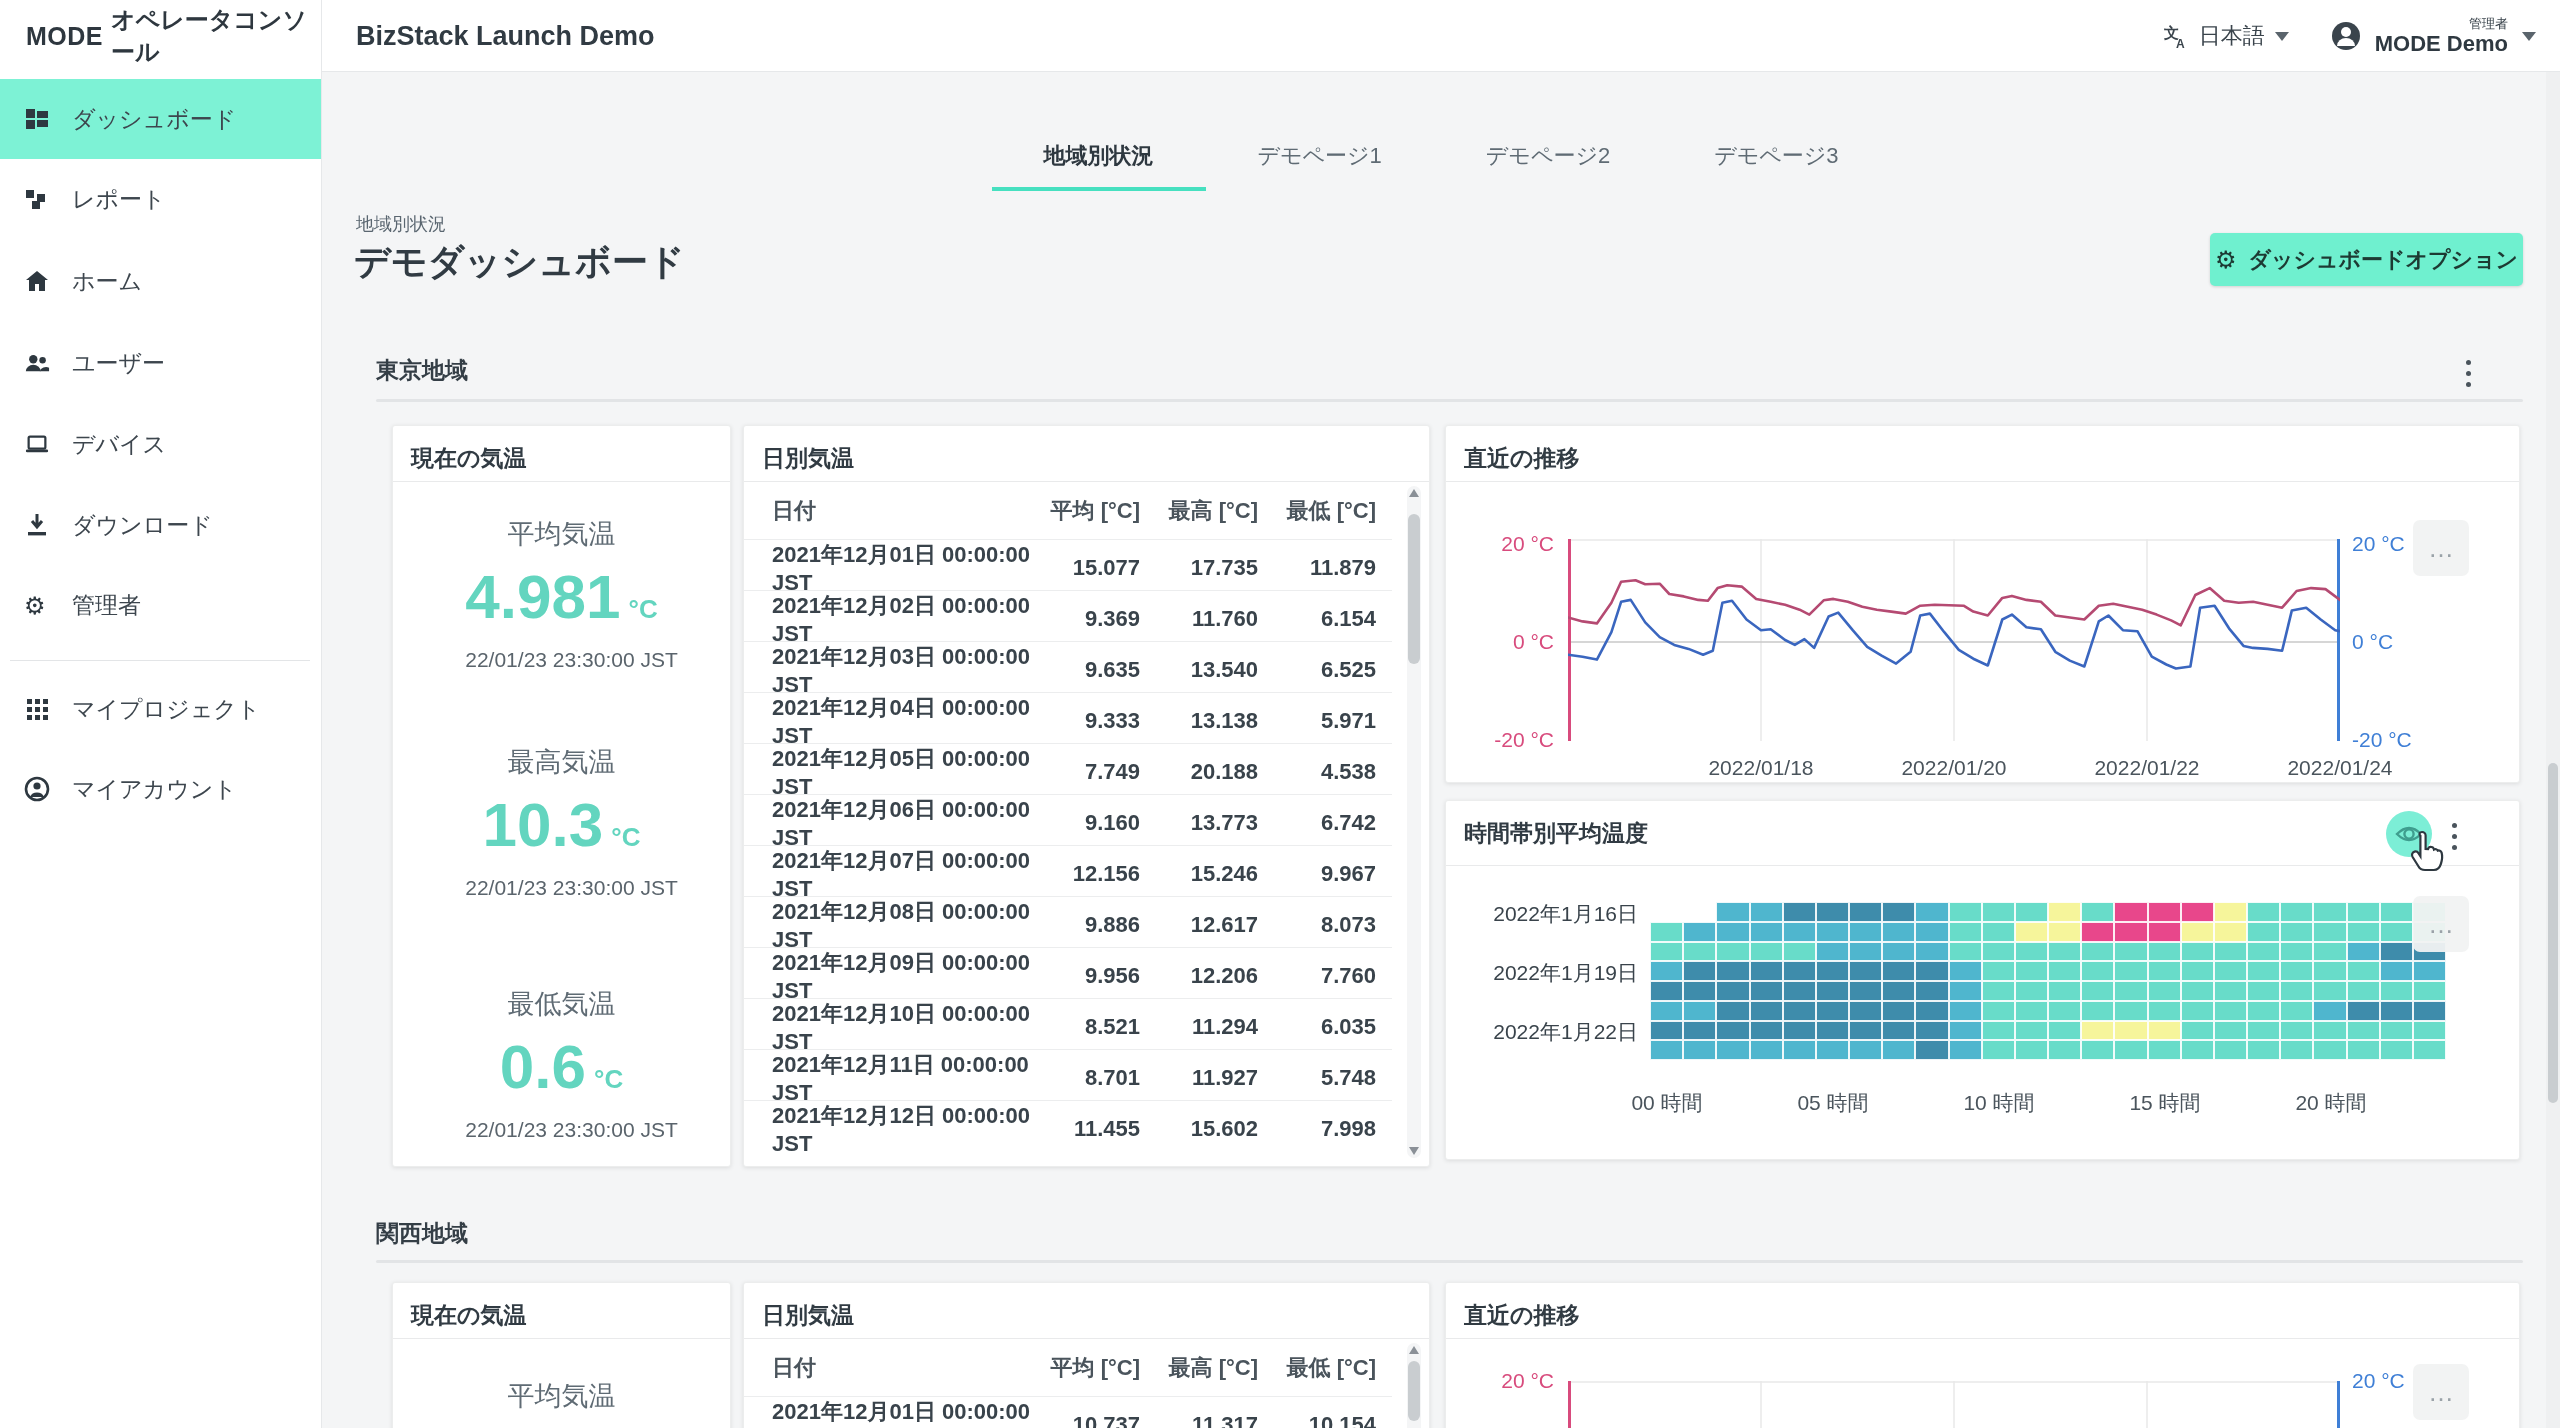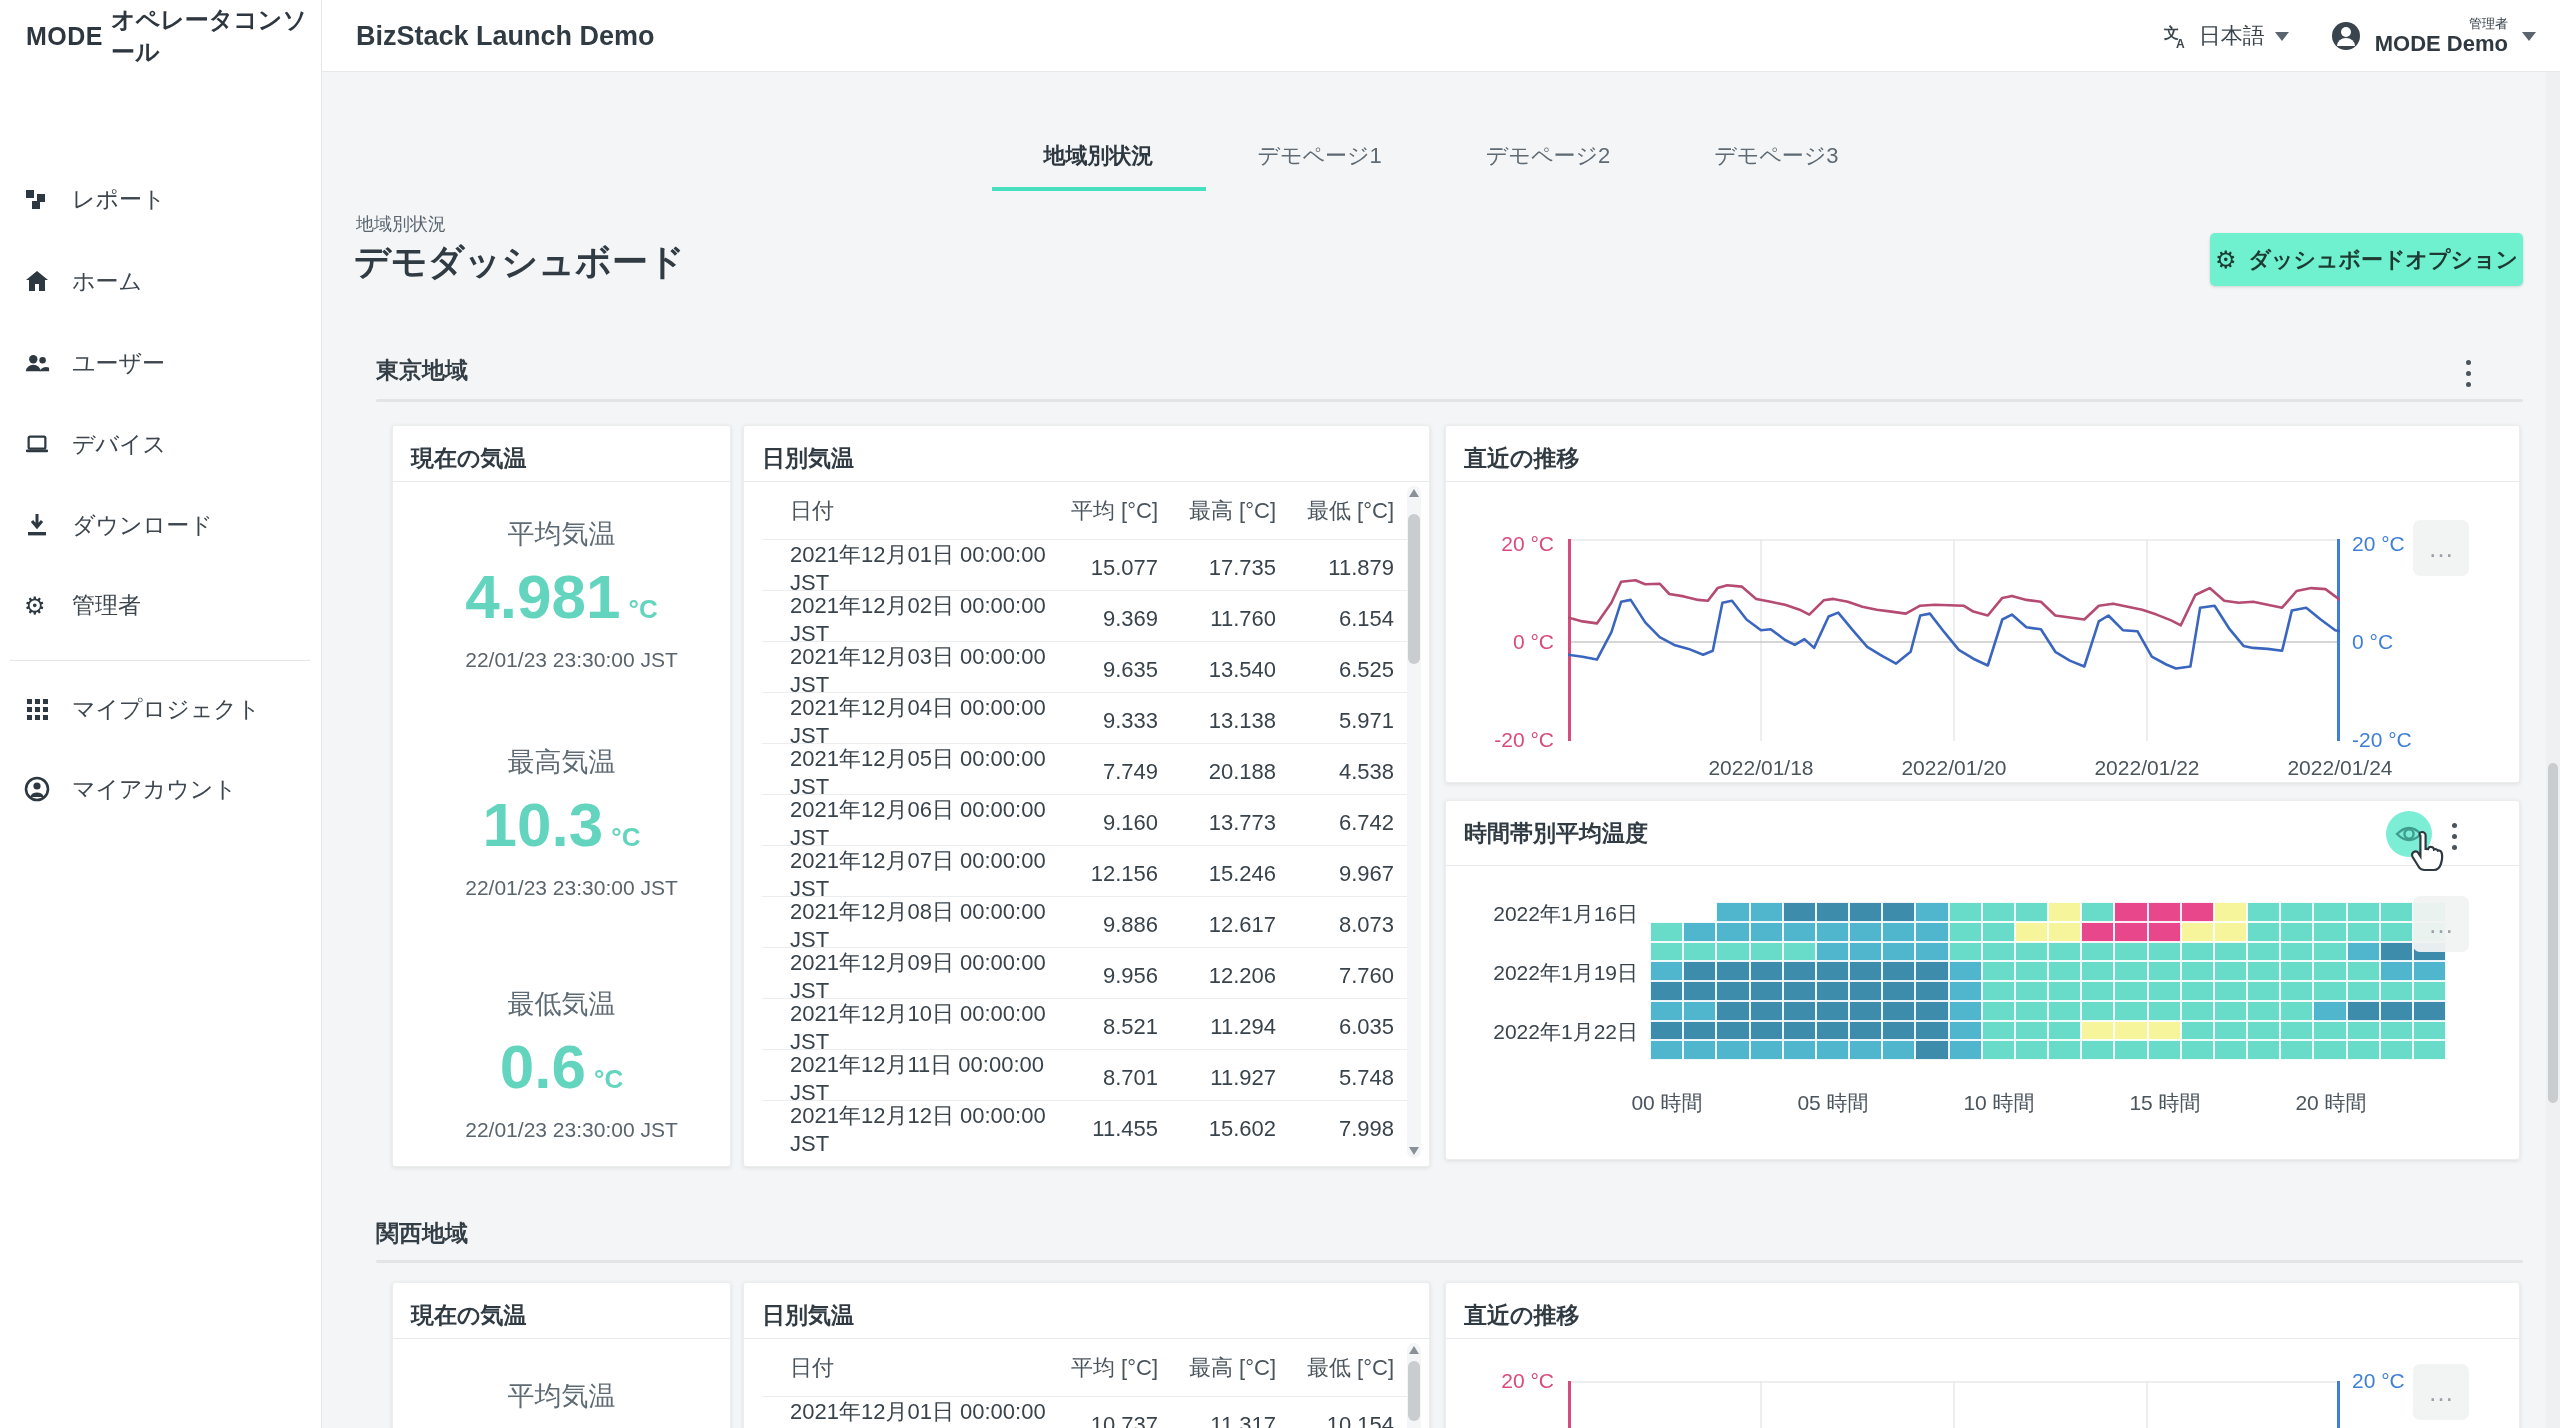--- a/index.html
+++ b/index.html
@@ -51,21 +51,21 @@
   .card-head-divider { position:absolute; left:0; top:55px; width:100%; height:1px; background:#e9eaeb; }
 
   
   .metric { position:absolute; left:0; width:100%; text-align:center; }
   .metric .m-label { font-size:27px; color:#5f6b74; }
   .metric .m-value { margin-top:14px; font-size:62px; font-weight:600; color:#63d5bf; line-height:1; }
   .metric .m-unit { font-size:26px; font-weight:600; color:#63d5bf; margin-left:8px; }
   .metric .m-ts { margin-top:20px; font-size:21px; color:#5a646c;padding-left:20px; }
 
   
-  .ttable { position:absolute; left:18px; top:56px; width:648px; }
+  .ttable { position:absolute; left:0; top:56px; width:648px;font-weight:bold; }
   .trow { display:grid; grid-template-columns:1fr 110px 118px 118px; align-items:center; height:51px; border-top:1px solid #ecedee; padding:0 10px 0 28px; }
   .trow.head { height:57px; border-top:none; color:#4a545c; font-size:21px; }
   .trow .c-date { font-size:22px; color:#39434b; text-align:left; }
   .trow .c-num { font-size:22px; color:#39434b; text-align:right; padding-right:6px; }
   .trow.head .c-num, .trow.head .c-date { color:#4a545c; }
 
   .vscroll { position:absolute; width:14px; background:#f4f5f6; border-radius:7px; }
   .vscroll .thumb { position:absolute; left:1px; width:12px; background:#c9cdd0; border-radius:6px; }
   .vscroll .arr-up, .vscroll .arr-dn { position:absolute; left:2px; width:0; height:0; border-left:5px solid transparent; border-right:5px solid transparent; }
   .vscroll .arr-up { top:3px; border-bottom:8px solid #8a9097; }
@@ -120,20 +120,31 @@
       </span>
       <div class="user-col">
         <span class="user-role">管理者</span>
         <span class="user-name">MODE Demo</span>
       </div>
       <span class="caret"></span>
     </div>
   </div>
 
   <nav class="sidebar" id="sidebar">
+      <div class="side-item active" style="top: 7px;">
+        <span class="side-ic">
+          <svg width="26" height="26" viewBox="0 0 26 26">
+            <rect x="2" y="3" width="9" height="9" fill="#2e3840"></rect>
+            <rect x="13" y="5" width="11" height="7" fill="#2e3840"></rect>
+            <rect x="2" y="14" width="9" height="9" fill="#2e3840"></rect>
+            <rect x="13" y="14" width="11" height="7" fill="#2e3840"></rect>
+          </svg>
+        </span>
+        <span class="lbl">ダッシュボード</span>
+      </div>
       <div class="side-item" style="top: 87px;">
         <span class="side-ic">
           <svg width="26" height="26" viewBox="0 0 26 26">
             <rect x="2" y="4" width="8" height="8" fill="#2e3840"></rect>
             <rect x="13" y="8" width="8" height="8" fill="#2e3840"></rect>
             <rect x="8" y="15" width="8" height="8" fill="#2e3840"></rect>
           </svg>
         </span>
         <span class="lbl">レポート</span>
       </div>

